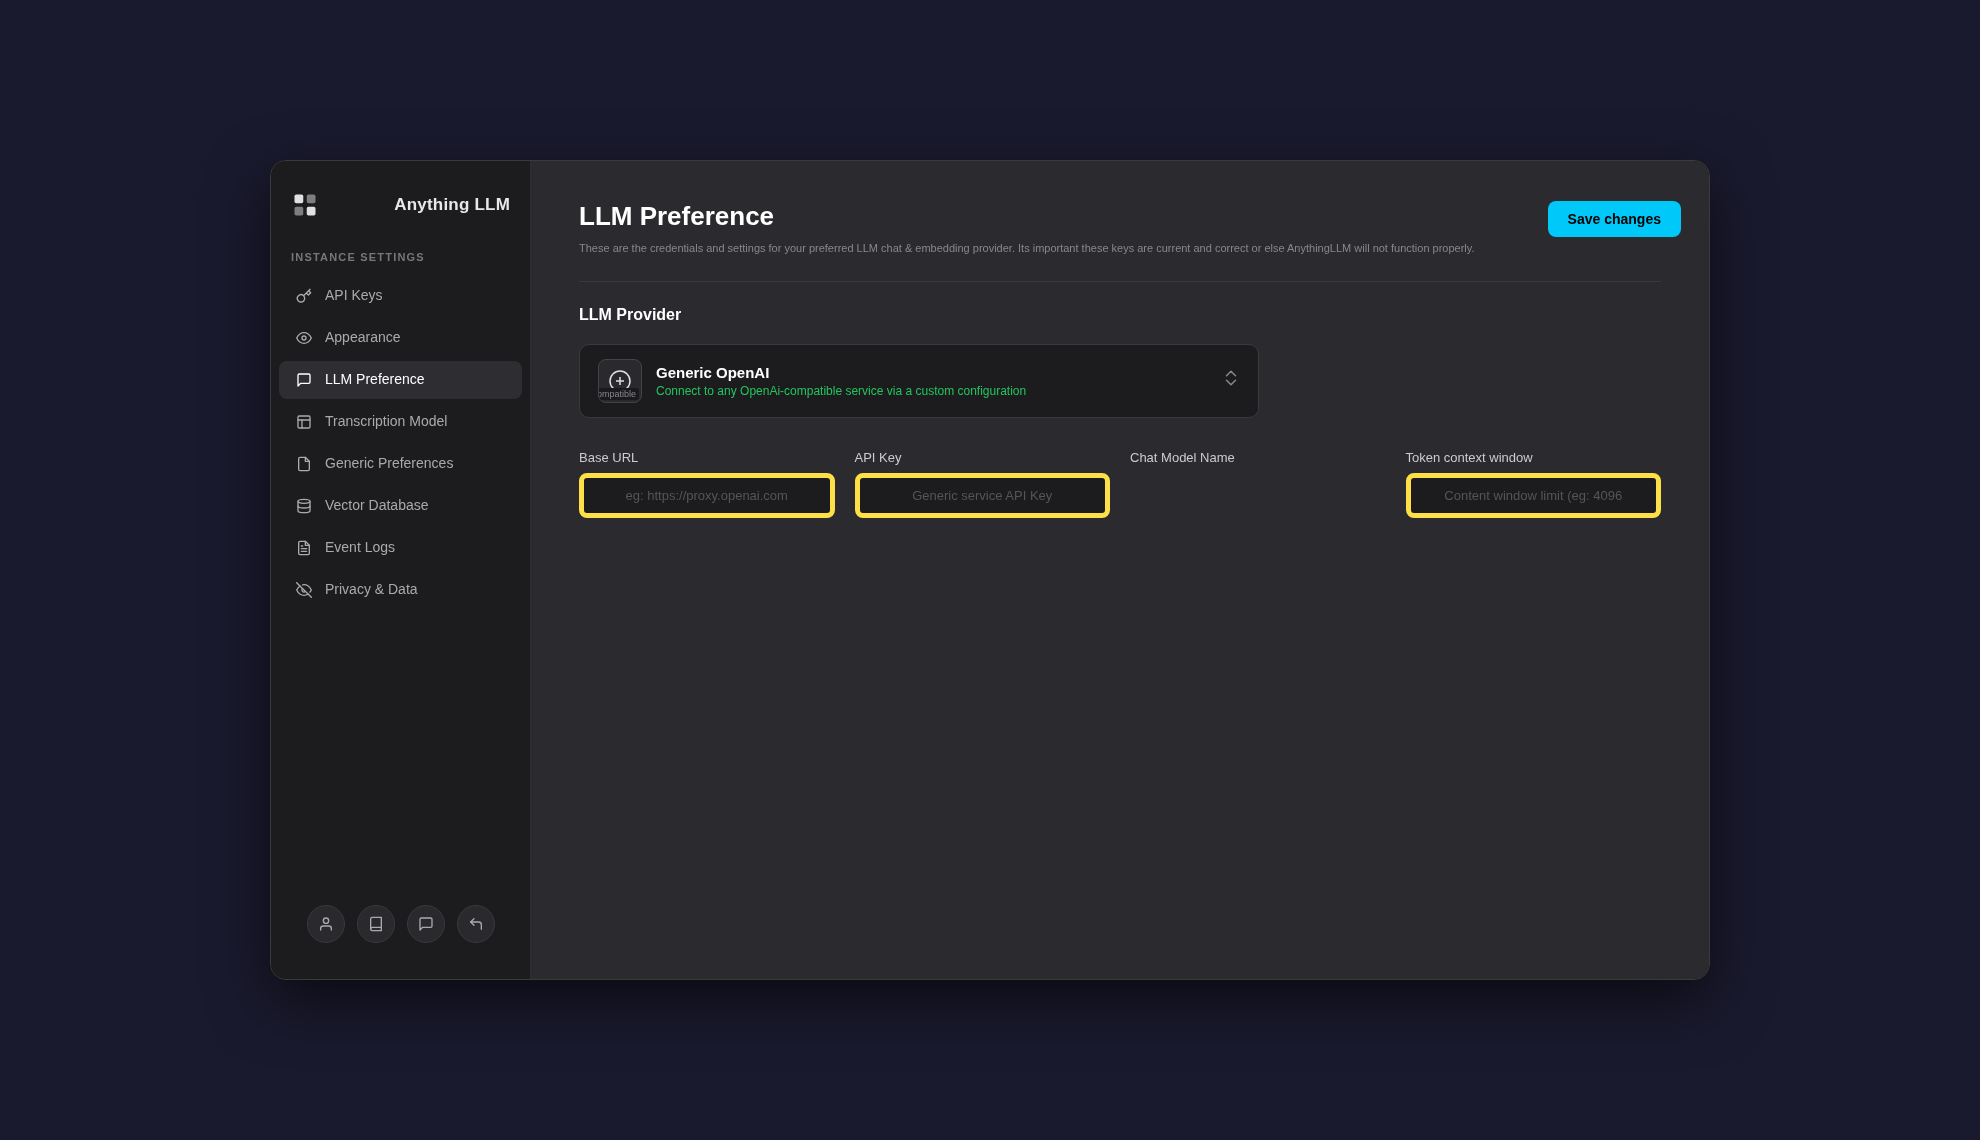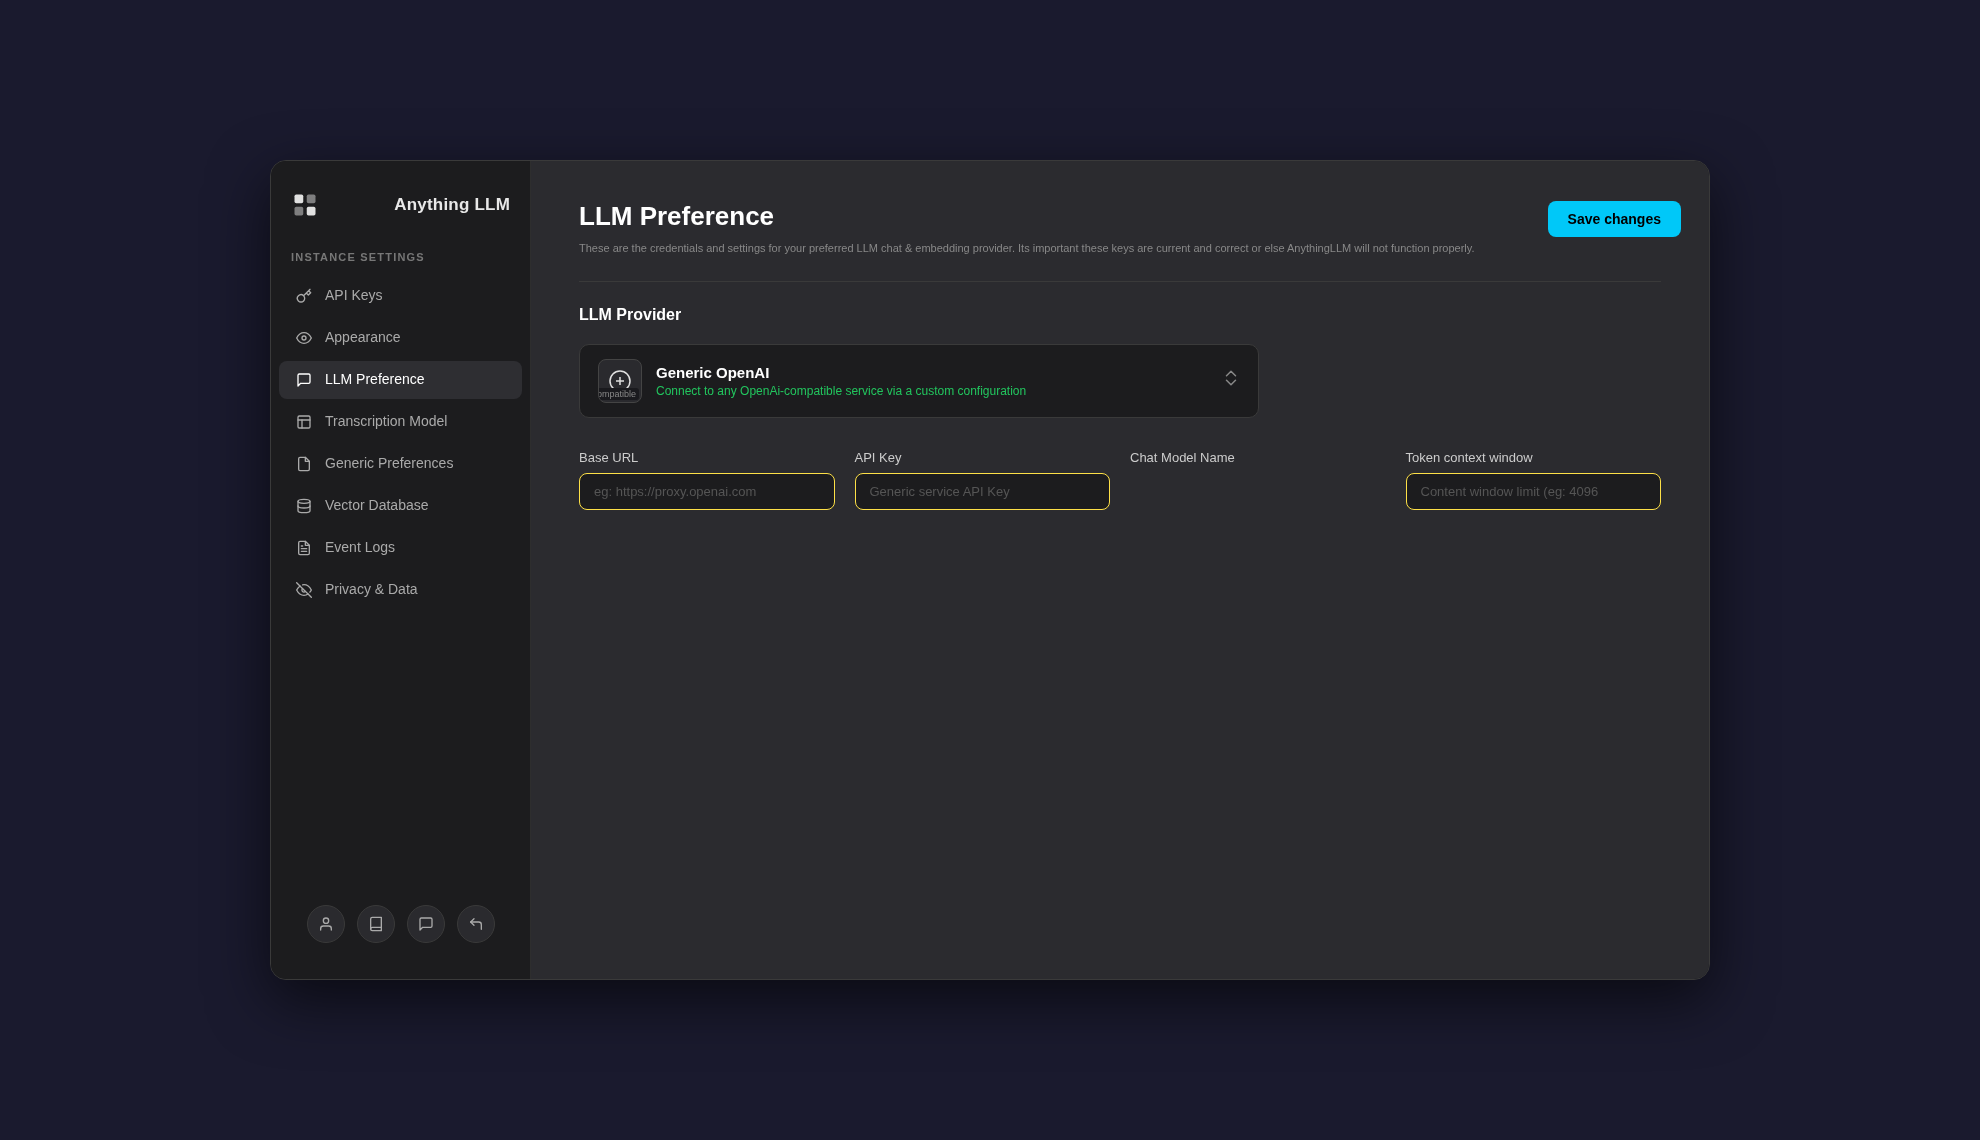--- a/index.html
+++ b/index.html
@@ -218,27 +218,28 @@
       flex-direction: column;
       gap: 8px;
     }
     .form-label {
       color: #ccc;
       font-size: 13px;
       font-weight: 500;
     }
     .form-input {
       background: #1c1c1e;
-      border: 1px solid #fde047;
+      border: 5px solid #fde047;
       border-radius: 8px;
       padding: 10px 14px;
       color: #666;
       font-size: 13px;
       outline: none;
       width: 100%;
+      text-align: center;
     }
     .form-input::placeholder {
       color: #555;
     }
   </style>
 </head>
 <body>
 
 <div class="app-container">
 

